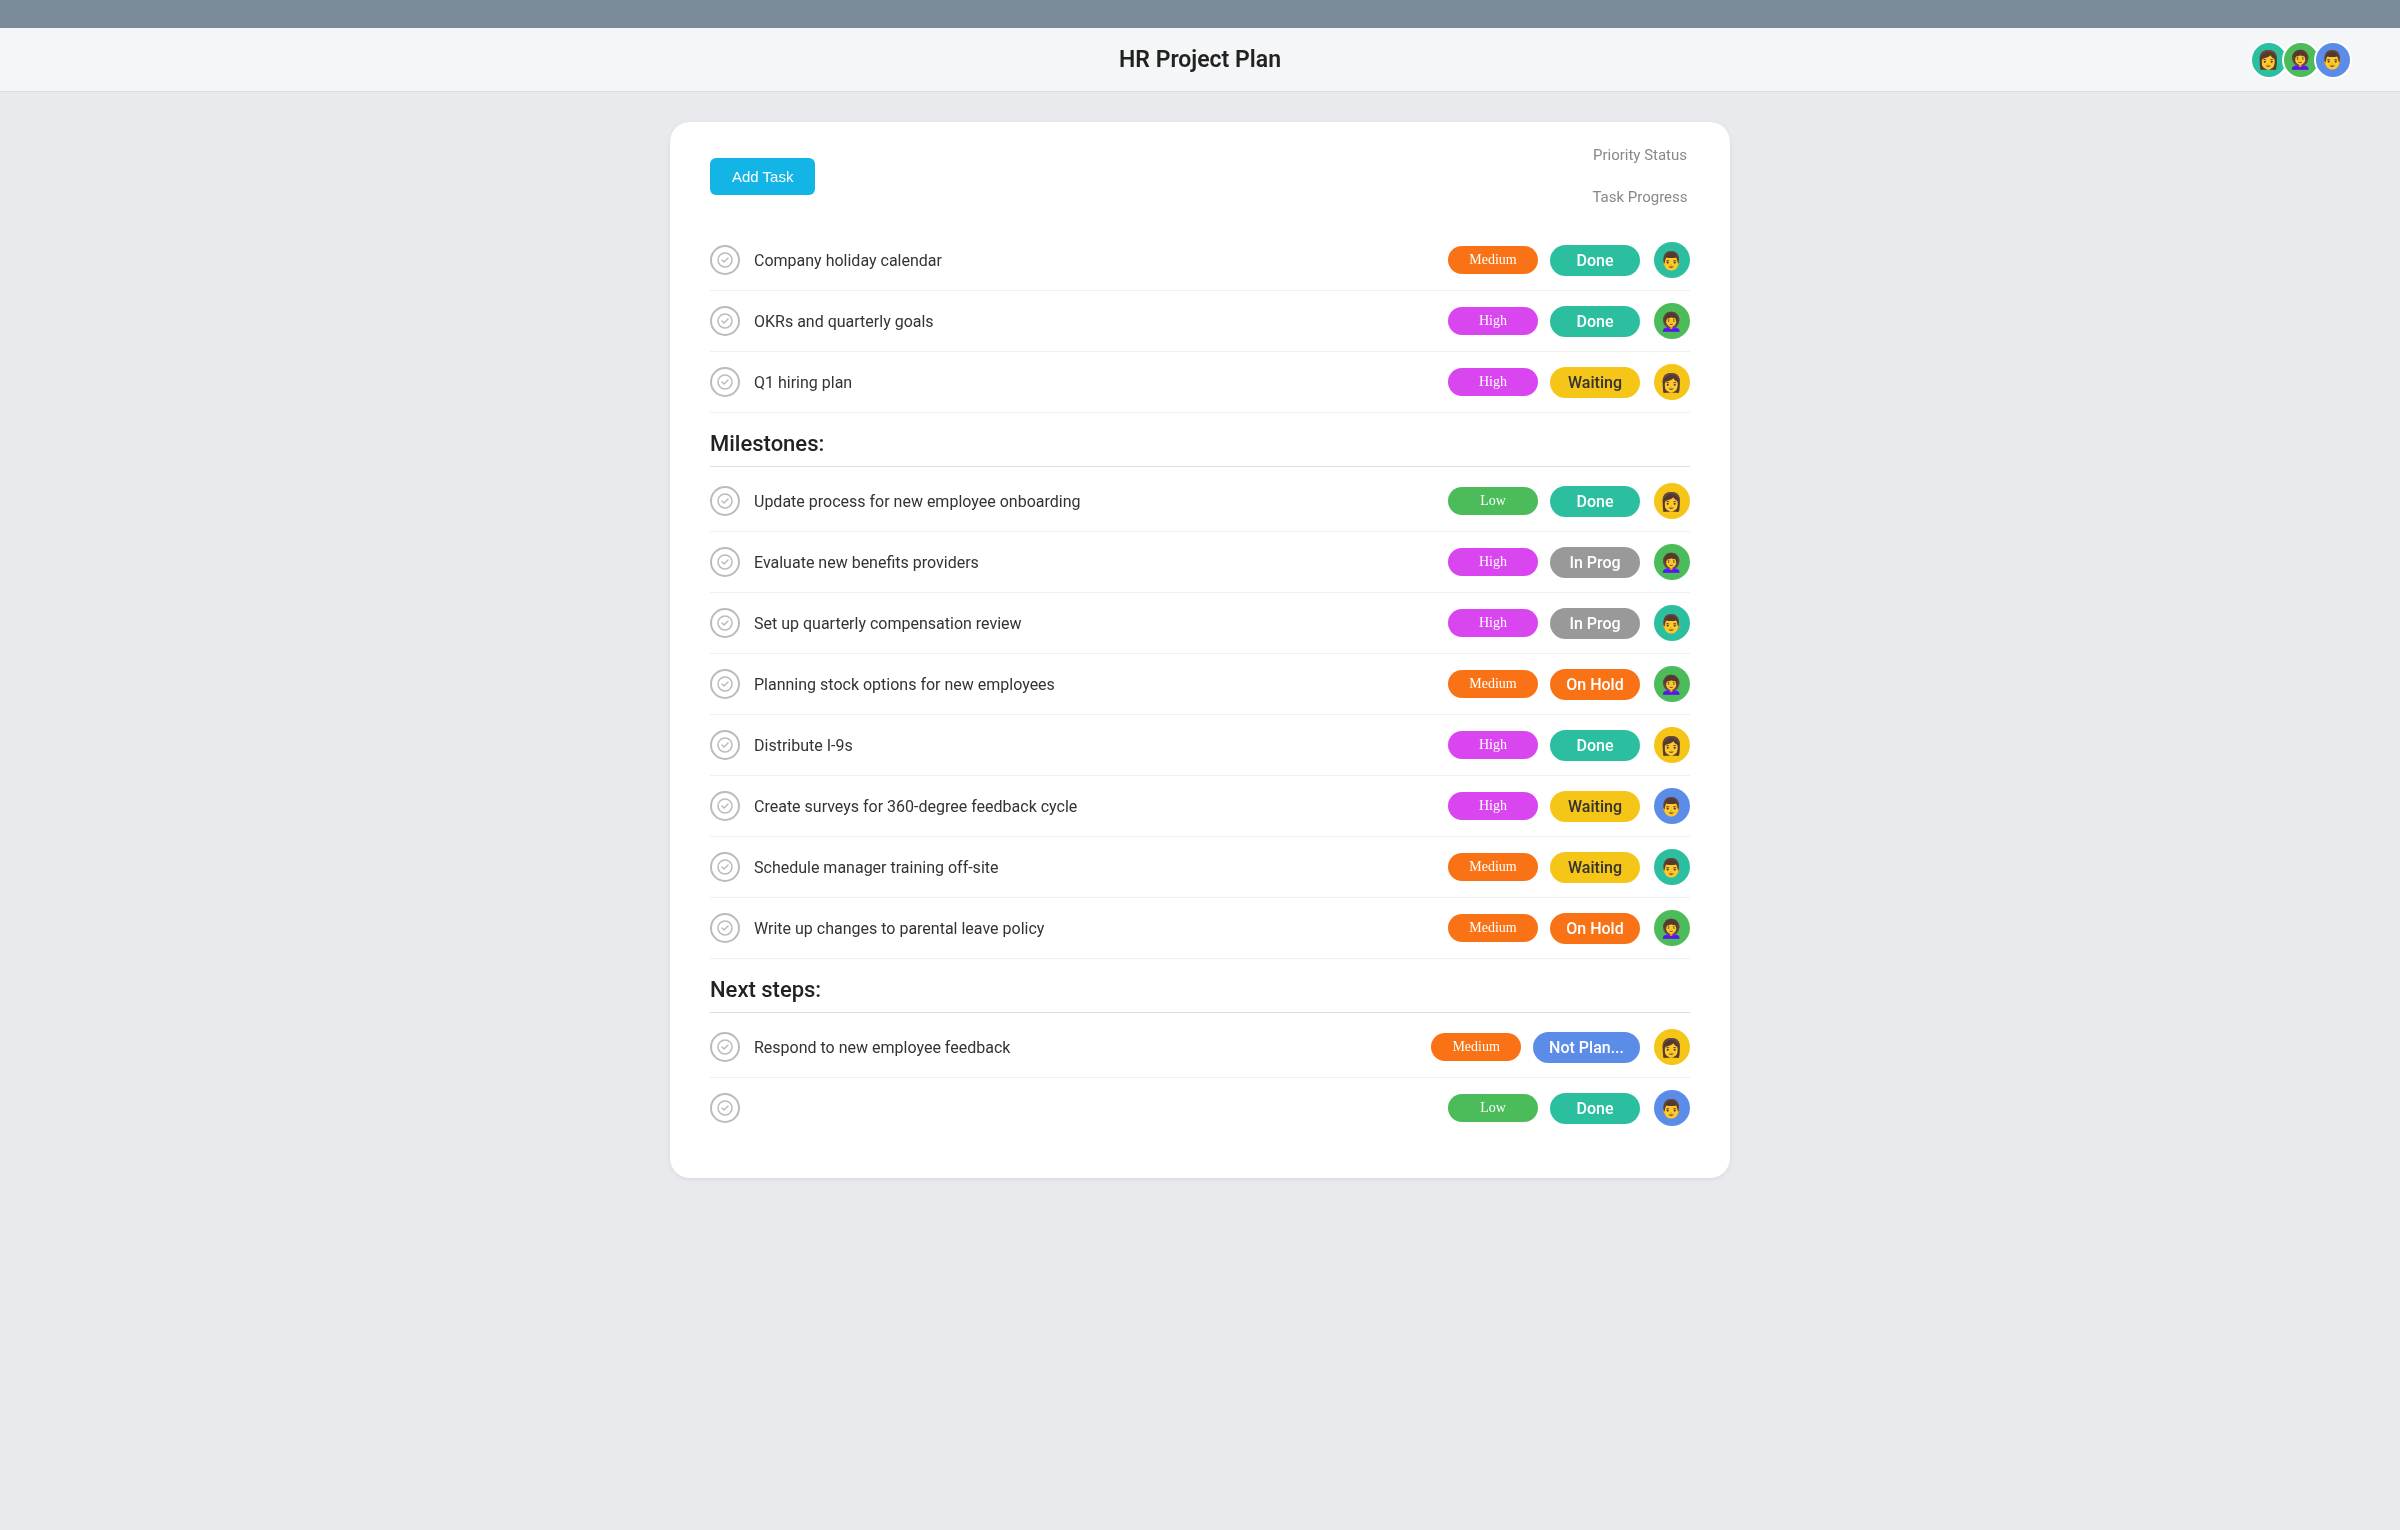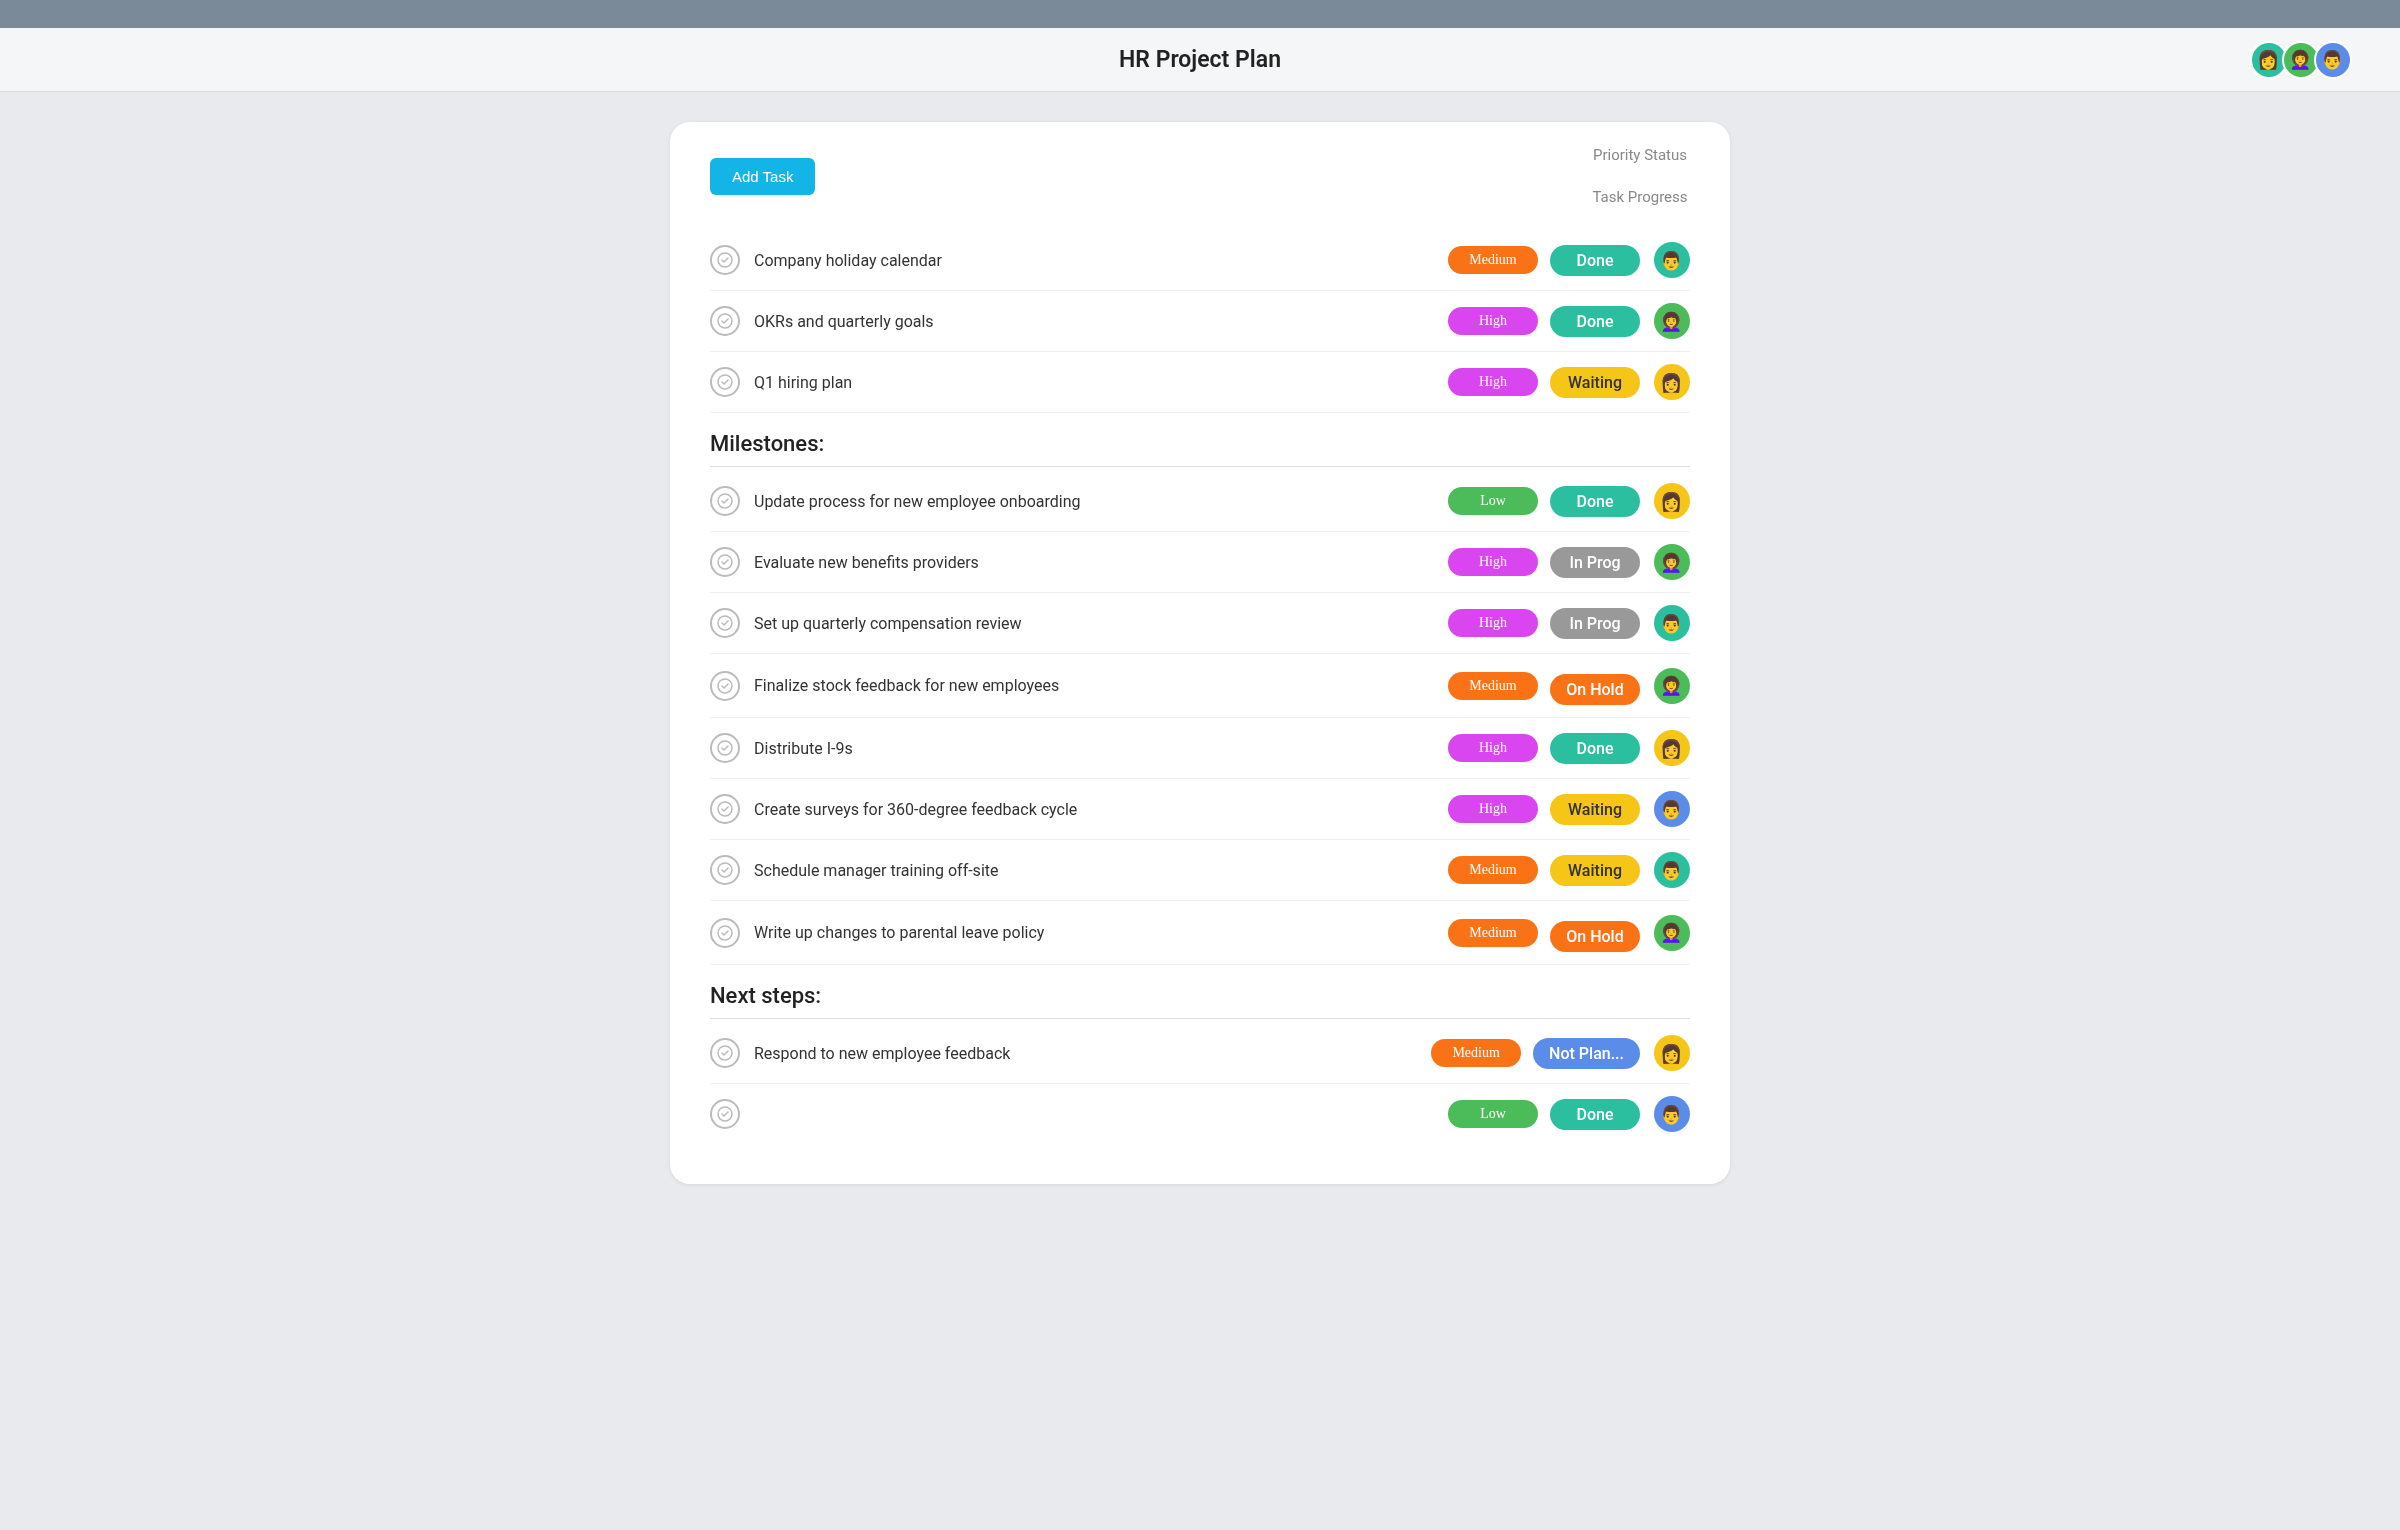--- a/index.html
+++ b/index.html
@@ -154,21 +154,21 @@
       padding: 6px 16px;
       font-size: 16px;
       font-weight: 500;
       color: white;
       min-width: 90px;
       text-align: center;
     }
     .status-done { background: #2bbfa0; }
     .status-waiting { background: #f5c518; color: #333; }
     .status-inprog { background: #999; }
-    .status-onhold { background: #f97316; margin-top: 8px; }
+    .status-onhold { background: #f97316; }
     .status-notstar { background: #5b8ce8; }
 
     .task-avatar {
       width: 36px;
       height: 36px;
       border-radius: 50%;
       margin-left: 14px;
       display: flex;
       align-items: center;
       justify-content: center;
@@ -299,21 +299,21 @@
     <div class="task-avatar av-teal">👨</div>
   </div>
 
   <div class="task-row">
     <div class="task-check">
       <svg viewBox="0 0 16 16" fill="none" xmlns="http://www.w3.org/2000/svg">
         <circle cx="8" cy="8" r="7" stroke="#bbb" stroke-width="1.5"></circle>
         <path d="M5 8l2 2 4-4" stroke="#bbb" stroke-width="1.5" stroke-linecap="round" stroke-linejoin="round"></path>
       </svg>
     </div>
-    <span class="task-name">Finalize stock feedback for new employees</span>
+    <span class="task-name">Planning stock options for new employees</span>
     <div class="task-badges">
       <span class="badge badge-medium">Medium</span>
       <span class="status-badge status-onhold">On Hold</span>
     </div>
     <div class="task-avatar av-green">👩‍🦱</div>
   </div>
 
   <div class="task-row">
     <div class="task-check">
       <svg viewBox="0 0 16 16" fill="none" xmlns="http://www.w3.org/2000/svg">

